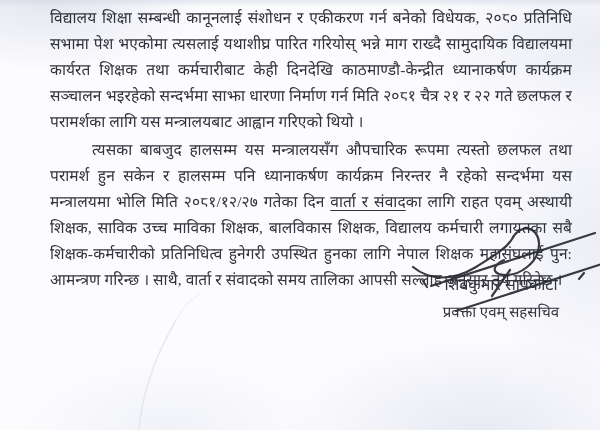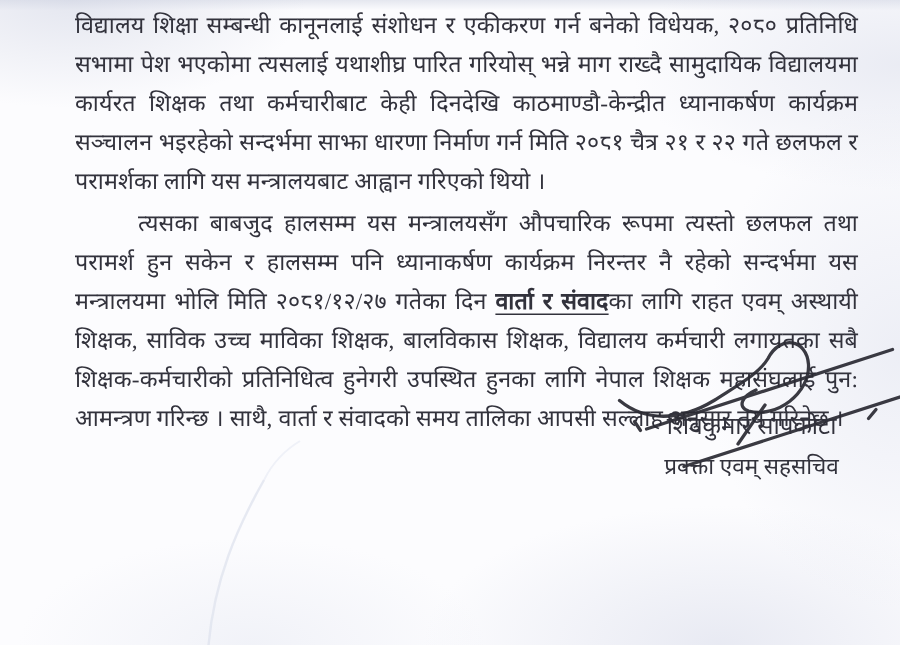--- a/index.html
+++ b/index.html
@@ -37,21 +37,21 @@
     letter-spacing: 0.1px;
   }
   .content p {
     margin: 0;
   }
   .para2 {
     margin-top: 2px !important;
     text-indent: 42px;
   }
   .emph {
-    font-weight: bold;
+    font-weight: normal;
     text-decoration: underline;
     text-underline-offset: 3px;
     text-decoration-thickness: 1.4px;
   }
   .sig-svg {
     position: absolute;
     left: 398px;
     top: 218px;
     width: 205px;
     height: 105px;

